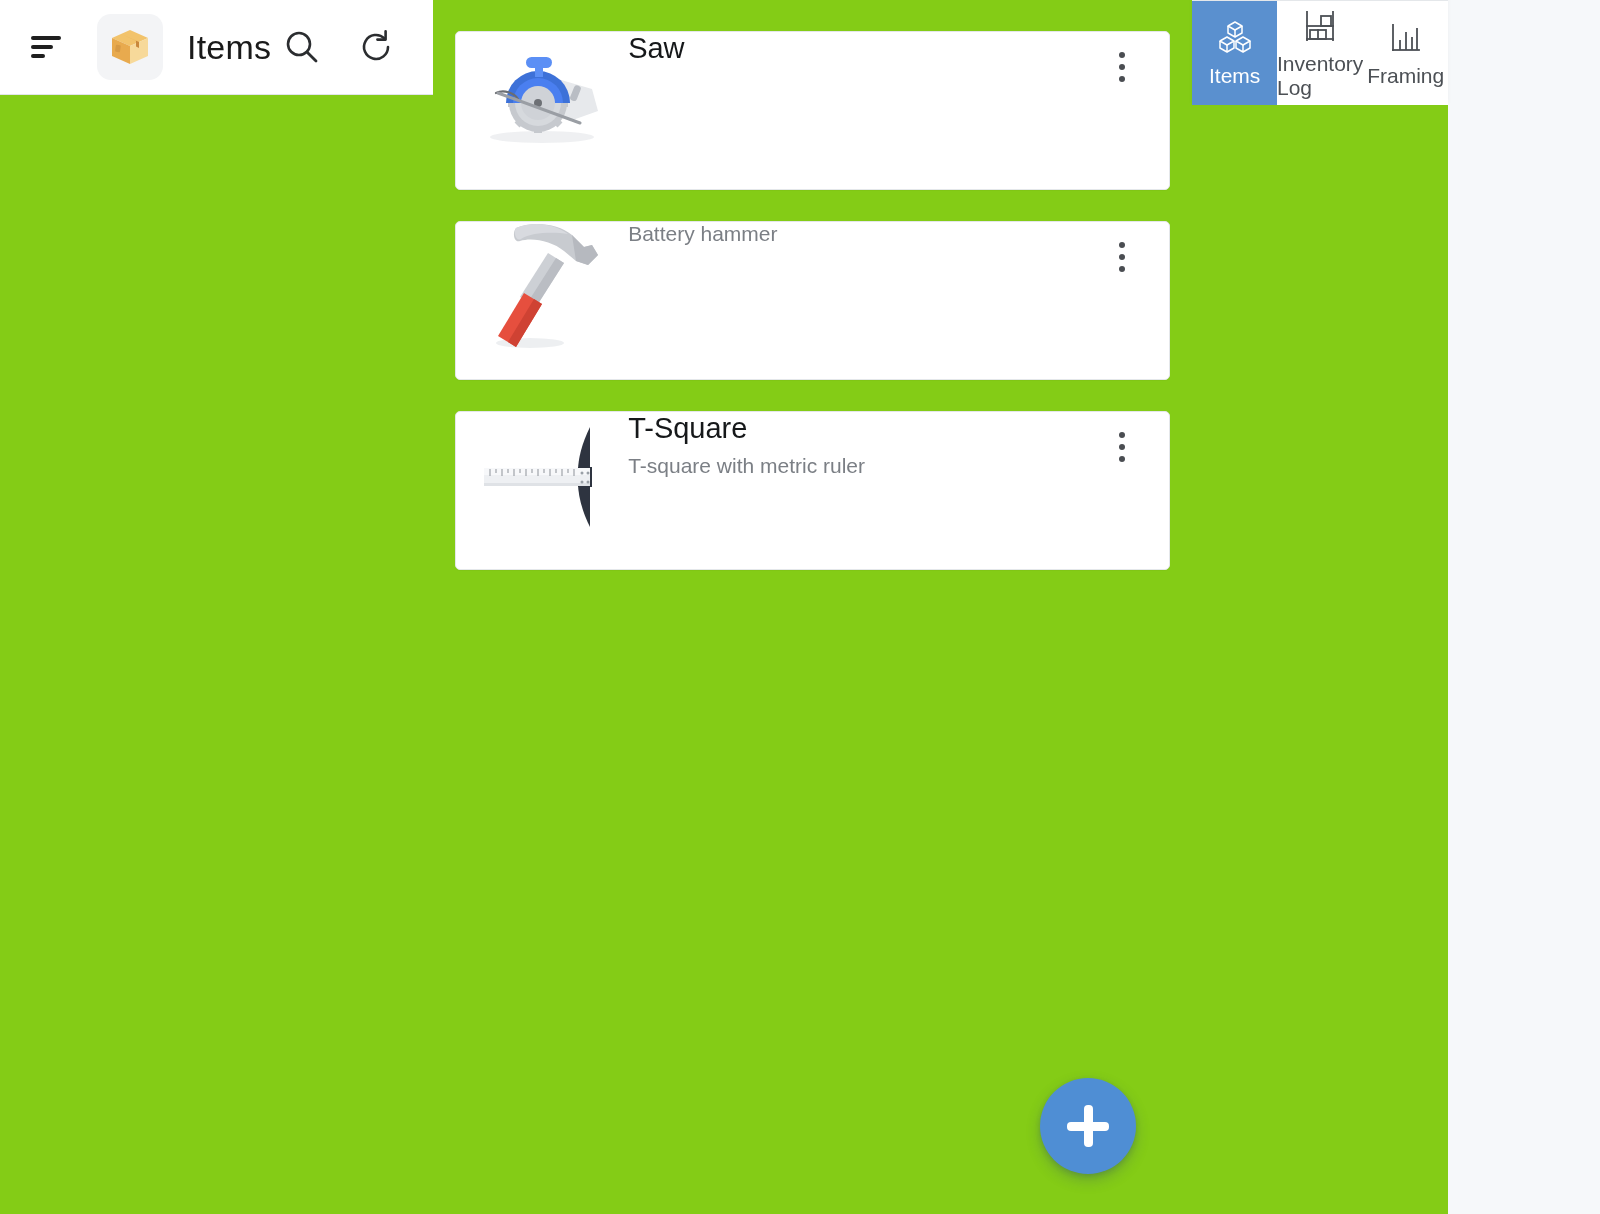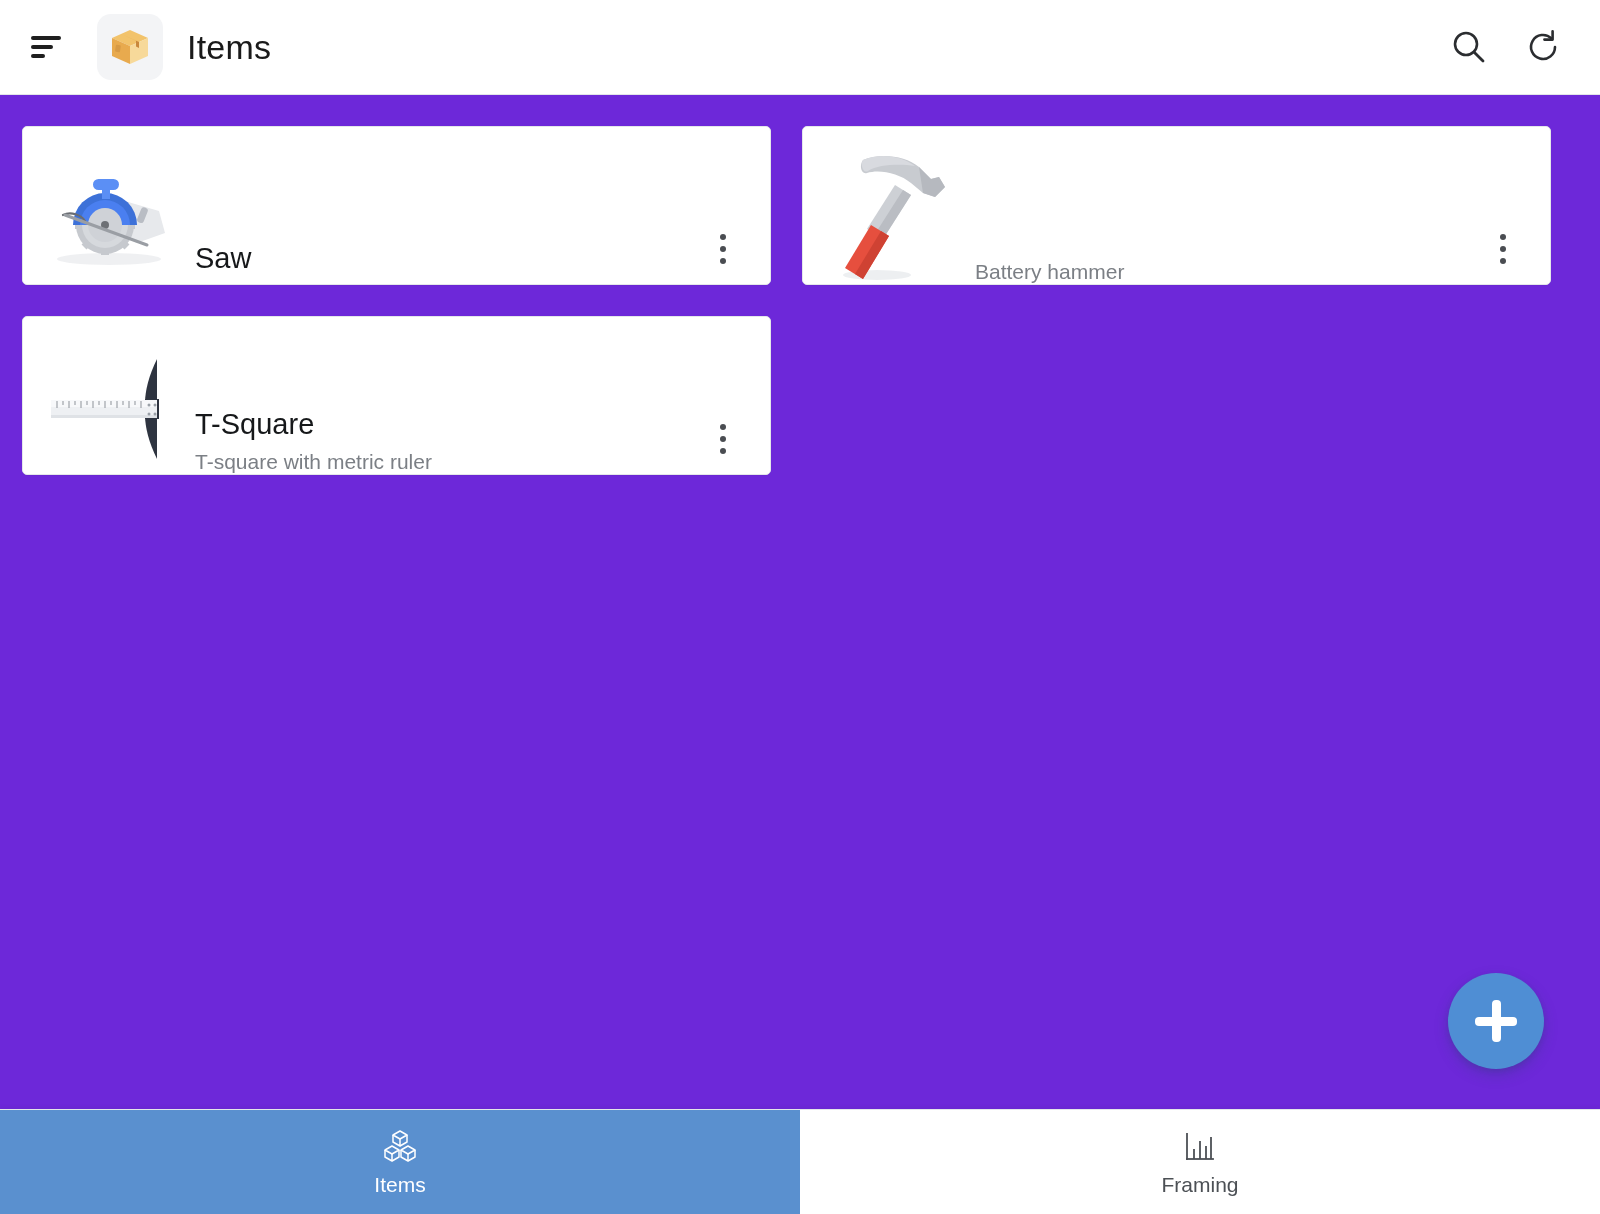--- a/index.html
+++ b/index.html
@@ -3,25 +3,25 @@
 <meta charset="utf-8">
 <style>
   * { box-sizing: border-box; margin: 0; padding: 0; }
   html, body {
     width: 1600px; height: 1214px;
     font-family: "Liberation Sans", sans-serif;
     background: #f6f8fa;
     overflow: hidden;
   }
   #app {
-    width: 1600px; height: 1214px;
+    width: 1448px; height: 1214px;
     position: relative;
     display: flex;
-    flex-direction: column;
-    background: #6d28d9;
+    flex-direction: row;
+    background: #84cc16;
   }
 
   
   .header {
     height: 95px;
     background: #ffffff;
     border-bottom: 1px solid #e2e5e9;
     display: flex;
     align-items: center;
     padding: 0 26px 0 22px;
@@ -89,21 +89,21 @@
     gap: 31px 31px;
     align-content: flex-start;
   }
   .item-card {
     width: 749px;
     height: 159px;
     background: #ffffff;
     border: 1px solid #e4e7ea;
     border-radius: 5px;
     display: flex;
-    align-items: flex-end;
+    align-items: flex-start;
     position: relative;
     cursor: pointer;
     box-shadow: 0 1px 1px rgba(0,0,0,0.03);
   }
   .item-thumb {
     width: 150px;
     height: 130px;
     flex: 0 0 auto;
     display: flex;
     align-items: center;
@@ -384,20 +384,36 @@
             <polyline points="18,22 18,29 11,33"></polyline>
             <polygon points="27,18 34,22 27,26 20,22"></polygon>
             <polyline points="20,22 20,29 27,33 27,26"></polyline>
             <polyline points="34,22 34,29 27,33"></polyline>
           </g>
         </svg>
       </span>
       <span class="nav-label">Items</span>
     </div>
 
+    <div class="nav-tab">
+      <span>
+        <svg width="38" height="38" viewBox="0 0 38 38">
+          <g fill="none" stroke="#4c5055" stroke-width="1.8" stroke-linecap="square">
+            <line x1="6" y1="5" x2="6" y2="33"></line>
+            <line x1="32" y1="5" x2="32" y2="33"></line>
+            <line x1="6" y1="19" x2="32" y2="19"></line>
+            <line x1="6" y1="32" x2="32" y2="32"></line>
+            <rect x="20" y="9" width="10" height="10"></rect>
+            <rect x="9" y="23" width="16" height="9"></rect>
+            <line x1="17" y1="23" x2="17" y2="32"></line>
+          </g>
+        </svg>
+      </span>
+      <span class="nav-label">Inventory Log</span>
+    </div>
 
     <div class="nav-tab">
       <span>
         <svg width="38" height="38" viewBox="0 0 38 38">
           <g stroke="#4c5055" stroke-width="1.8" stroke-linecap="square">
             <line x1="6" y1="6" x2="6" y2="31"></line>
             <line x1="6" y1="31" x2="32" y2="31"></line>
             <line x1="13" y1="22" x2="13" y2="30"></line>
             <line x1="19" y1="14" x2="19" y2="30"></line>
             <line x1="25" y1="19" x2="25" y2="30"></line>

